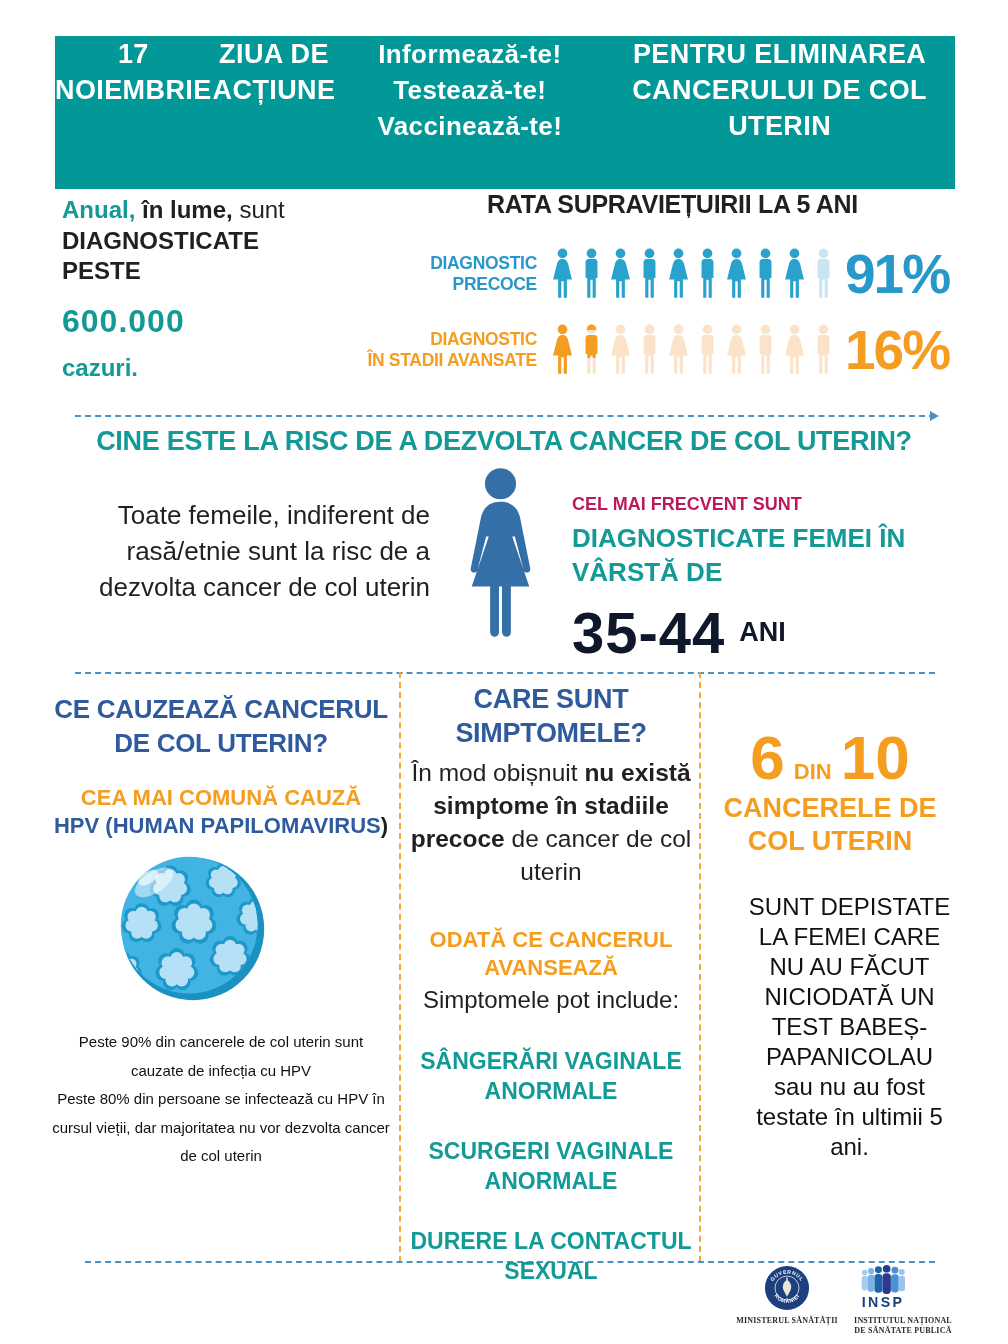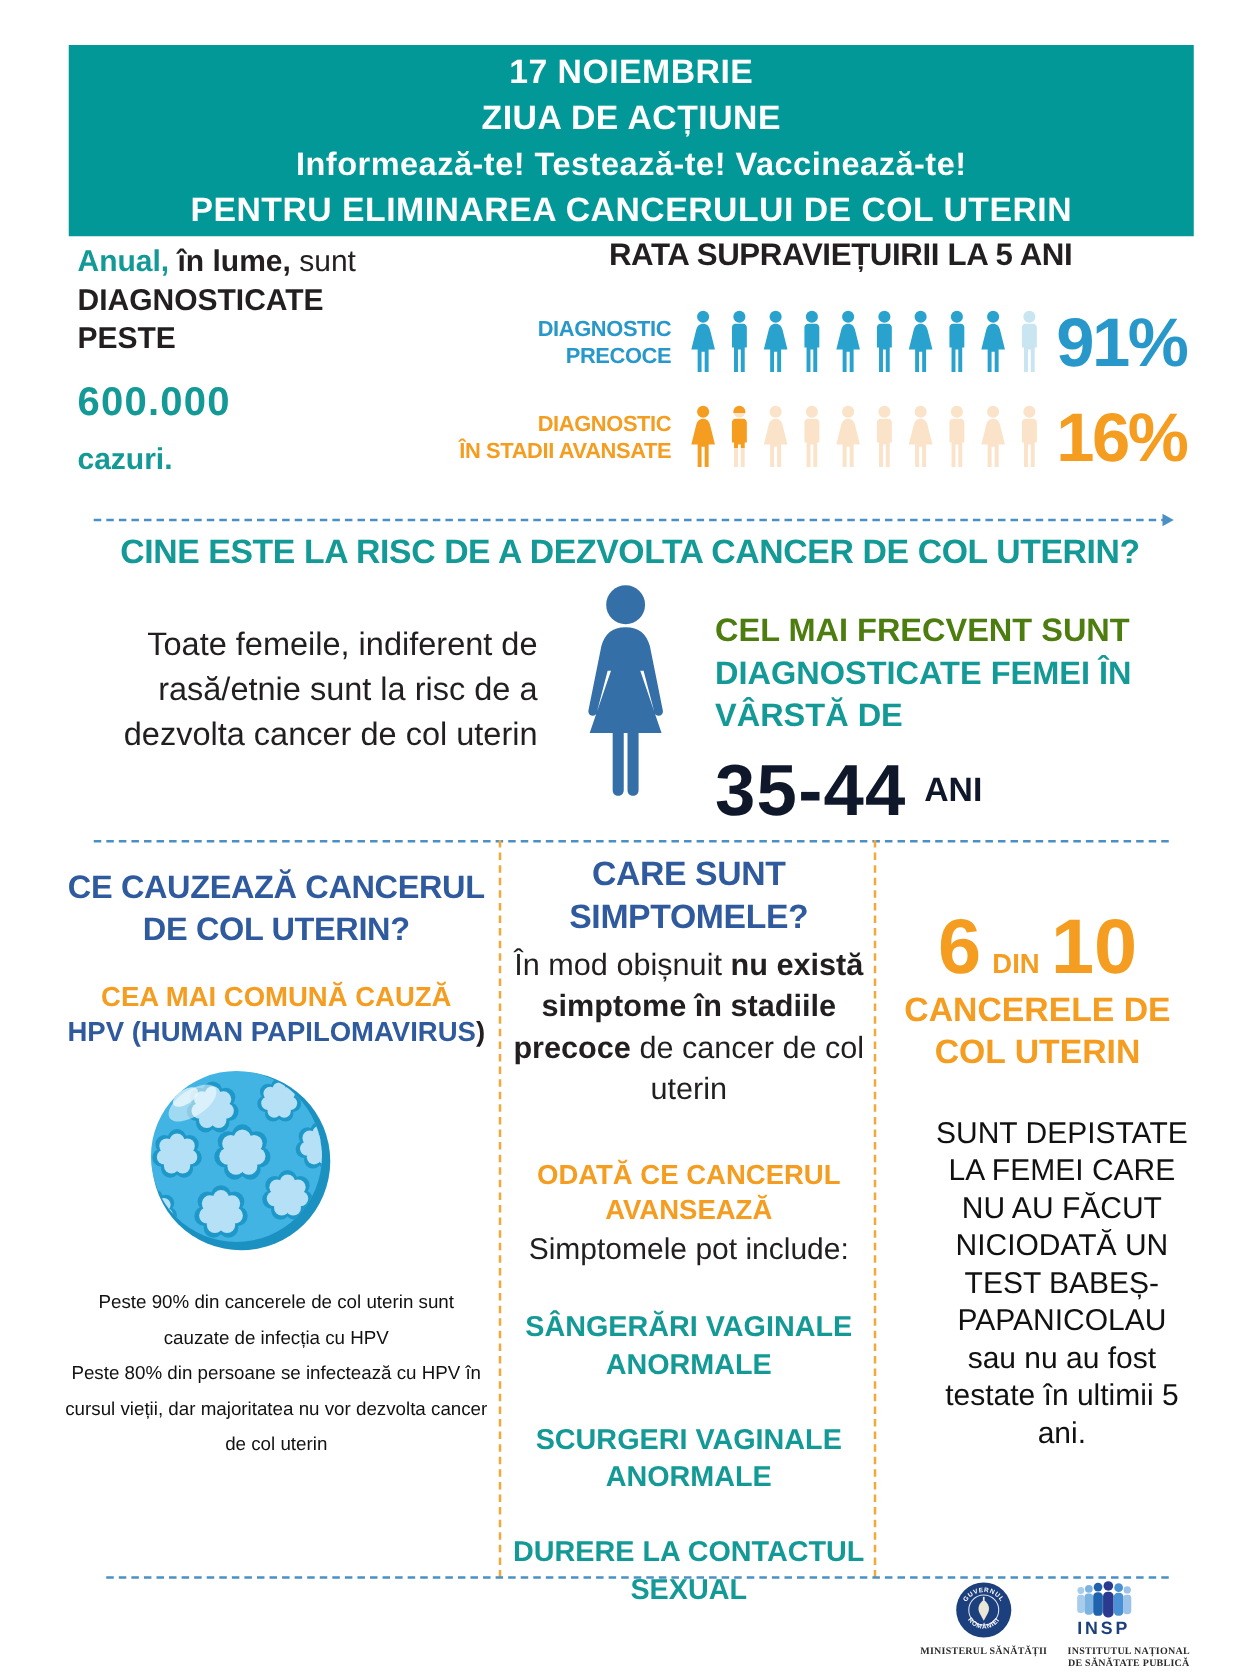--- a/index.html
+++ b/index.html
@@ -9,21 +9,21 @@
     color:#231f20;
     width:1008px;
   }
   .poster { position:relative; width:1008px; height:1344px; background:#fff; overflow:hidden; }
   .abs { position:absolute; }
 
   
   .banner {
     left:55px; top:36px; width:900px; height:153px;
     background:#019897; color:#fff; text-align:center;
-    display:flex; flex-direction:column; justify-content:center; gap:1px;
+    display:flex; flex-direction:row; justify-content:center; gap:1px;
   }
   .banner .bl { font-weight:bold; font-size:27px; line-height:36px; letter-spacing:.4px; }
   .banner .bl4 { font-size:26px; }
 
   
   .annual { left:62px; top:194px; width:300px; }
   .annual .l1 { font-size:24px; line-height:32px; }
   .annual .teal { color:#149a96; font-weight:bold; }
   .annual .blk-b { font-weight:bold; }
   .annual .l2 { font-size:24px; font-weight:bold; line-height:30px; }
@@ -50,21 +50,21 @@
     border-left:9px solid #4a90c4; border-top:5px solid transparent; border-bottom:5px solid transparent; }
   .vdash { border-left:2px dashed #f2a93b; width:0; }
 
   
   .risk-head { left:54px; top:426px; width:900px; text-align:center;
                color:#149a96; font-weight:bold; font-size:27px; letter-spacing:-.3px; }
   .risk-body { left:80px; top:497px; width:350px; text-align:right;
                font-size:26px; line-height:36px; color:#231f20; }
   .woman-svg { left:447px; top:466px; width:107px; height:176px; }
   .freq { left:572px; top:487px; width:380px; }
-  .freq .f1 { font-size:26px; font-weight:bold; color:#4d7c0f; line-height:34px; }
+  .freq .f1 { font-size:18px; font-weight:bold; color:#be185d; line-height:34px; }
   .freq .f2 { font-size:26px; font-weight:bold; color:#149a96; line-height:34px; }
   .freq .age-line { margin-top:10px; display:flex; align-items:center; gap:14px; color:#0f172a; }
   .freq .age { font-size:58px; font-weight:bold; letter-spacing:1px; }
   .freq .age-unit { font-size:27px; font-weight:bold; }
 
   
   .colh { font-weight:bold; color:#2f5b9e; text-align:center; letter-spacing:-.3px; }
   .col1 { left:52px; top:692px; width:338px; text-align:center; }
   .col1 .colh { font-size:26px; line-height:34px; }
   .col1 .cause-label { margin-top:24px; color:#f49d20; font-weight:bold; font-size:22px; line-height:28px; }

